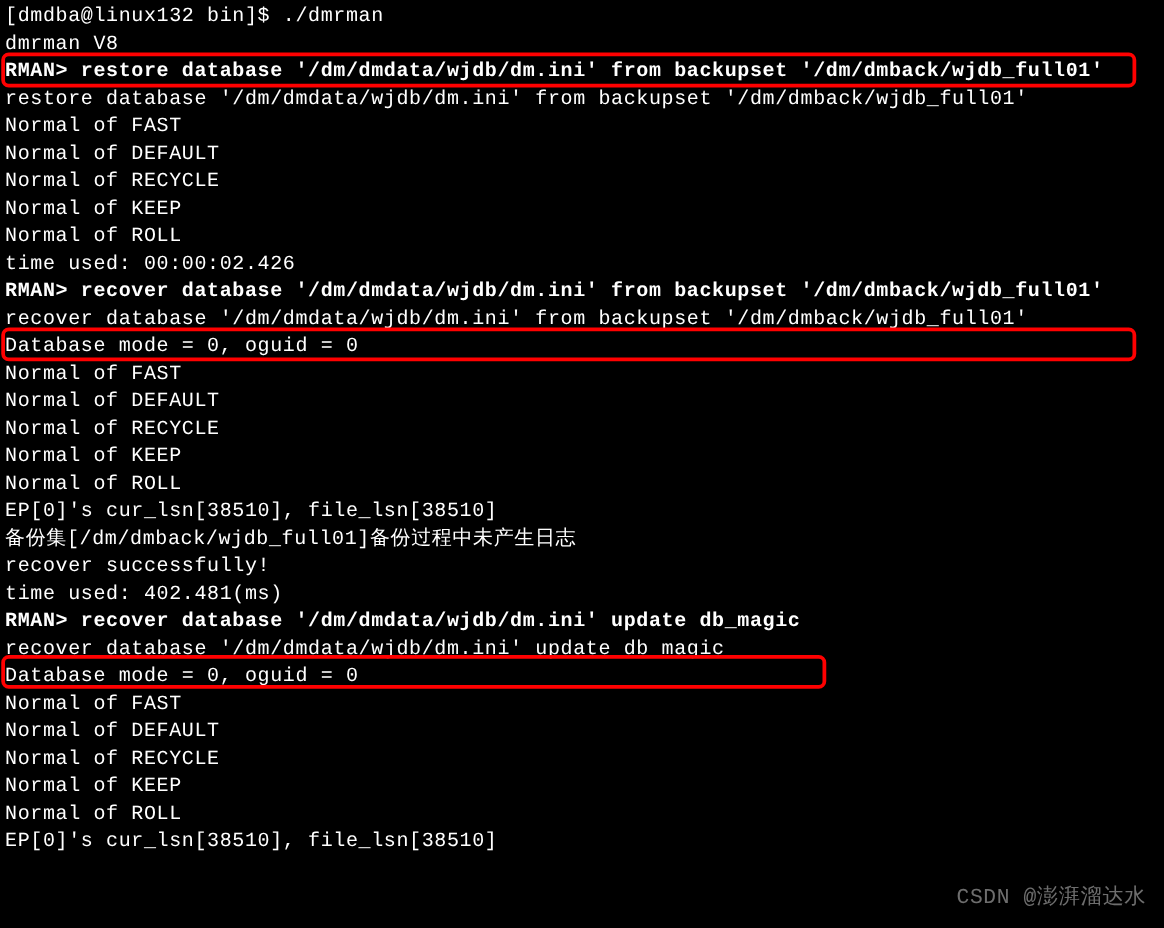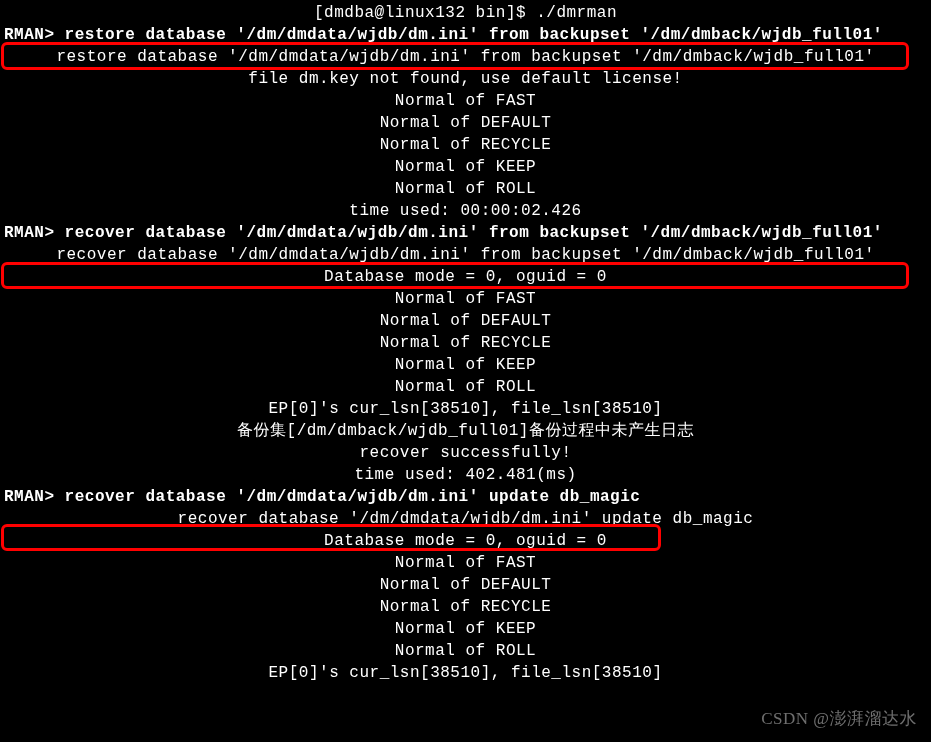--- a/index.html
+++ b/index.html
@@ -15,21 +15,20 @@
       line-height: 22px;
       width: 931px;
       height: 742px;
       overflow: hidden;
       position: relative;
       padding: 2px 4px;
     }
     .line {
       white-space: pre;
       letter-spacing: 0.5px;
-      text-align: center;
     }
     .highlight-box {
       position: absolute;
       border: 3px solid #ff0000;
       border-radius: 6px;
       pointer-events: none;
     }
     .box1 {
       top: 42px;
       left: 1px;
@@ -46,39 +45,39 @@
       top: 524px;
       left: 1px;
       width: 660px;
       height: 27px;
     }
     .watermark {
       position: absolute;
       bottom: 12px;
       right: 14px;
       color: rgba(200,200,200,0.55);
-      font-family: Liberation Serif, serif;
+      font-family: Liberation Mono, monospace;
       font-size: 17px;
       letter-spacing: 0.5px;
     }
     .prompt-line {
       display: flex;
       font-weight: bold;
     }
   </style>
 </head>
 <body>
 
 <div>
   <div class="line">[dmdba@linux132 bin]$ ./dmrman</div>
+  <div class="line">dmrman V8</div>
   <div class="line prompt-line">
     <span>RMAN&gt; </span><span>restore database '/dm/dmdata/wjdb/dm.ini' from backupset '/dm/dmback/wjdb_full01'</span>
   </div>
   <div class="line">restore database '/dm/dmdata/wjdb/dm.ini' from backupset '/dm/dmback/wjdb_full01'</div>
-  <div class="line">file dm.key not found, use default license!</div>
   <div class="line">Normal of FAST</div>
   <div class="line">Normal of DEFAULT</div>
   <div class="line">Normal of RECYCLE</div>
   <div class="line">Normal of KEEP</div>
   <div class="line">Normal of ROLL</div>
   <div class="line">time used: 00:00:02.426</div>
   <div class="line prompt-line">
     <span>RMAN&gt; </span><span>recover database '/dm/dmdata/wjdb/dm.ini' from backupset '/dm/dmback/wjdb_full01'</span>
   </div>
   <div class="line">recover database '/dm/dmdata/wjdb/dm.ini' from backupset '/dm/dmback/wjdb_full01'</div>

